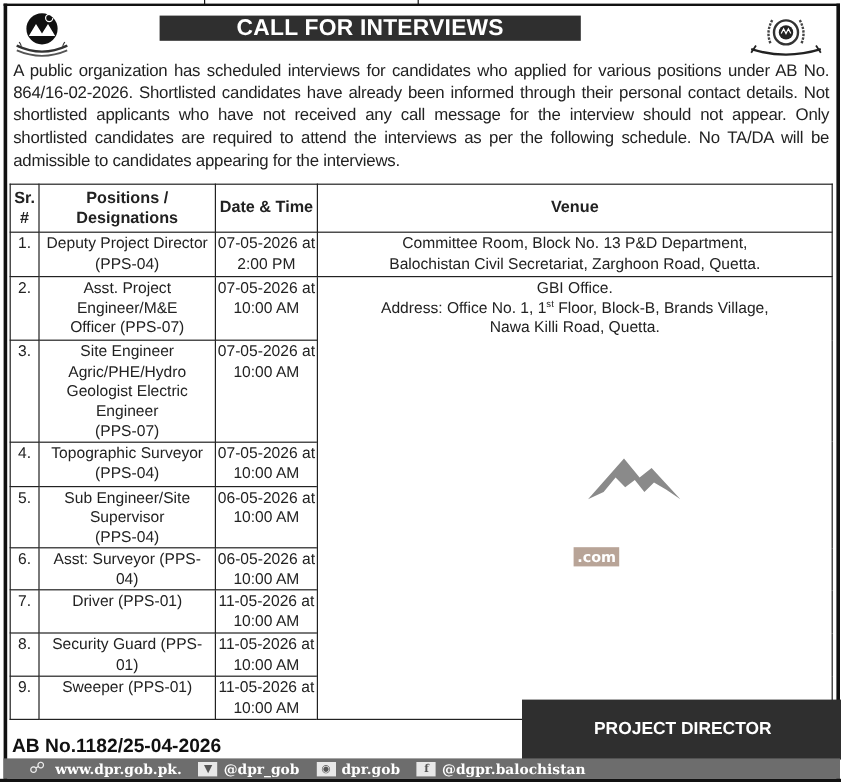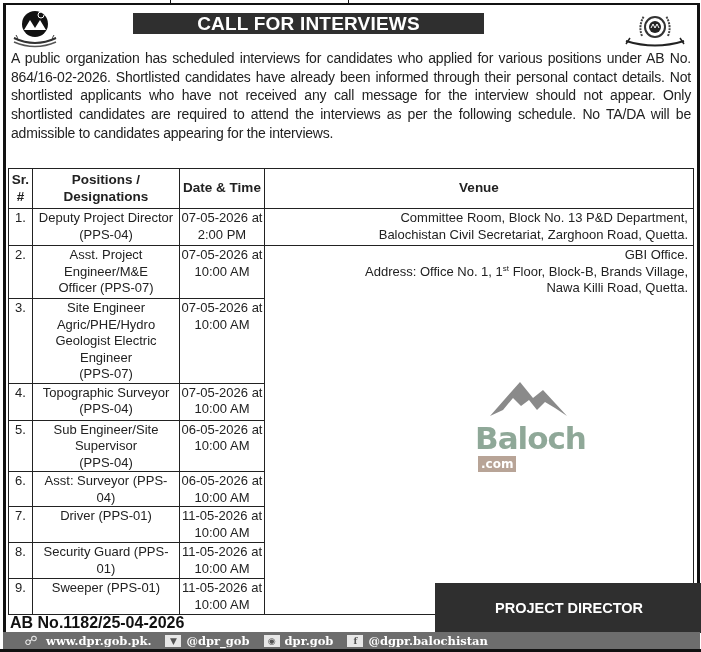--- a/index.html
+++ b/index.html
@@ -22,31 +22,31 @@
     display: flex; align-items: center; justify-content: center; letter-spacing: 0.2px;
   }
 
   .intro {
     position: absolute; left: 11px; top: 49px; width: 680px;
     font-size: 14px; line-height: 18.7px; color: #222; text-align: justify;
     letter-spacing: -0.2px;
   }
 
   table.schedule {
-    position: absolute; left: 8px; top: 168px; width: 686px;
+    position: absolute; left: 8px; top: 153px; width: 686px;
     border-collapse: collapse; font-size: 13px; color: #222;
   }
   table.schedule th, table.schedule td {
     border: 1.5px solid #222; vertical-align: top; line-height: 16.5px;
   }
   table.schedule th { font-weight: bold; vertical-align: middle; height: 40px; font-size: 13.5px; }
   table.schedule td.sr { text-align: center; width: 24px; padding-top: 1px; }
   table.schedule td.pos { text-align: center; width: 147px; padding: 1px 3px 0; }
   table.schedule td.dt { text-align: center; width: 85px; padding-top: 1px; }
-  table.schedule td.venue { text-align: right; padding: 1px 5px 0; }
+  table.schedule td.venue { text-align: center; padding: 1px 5px 0; }
   sup { font-size: 8px; vertical-align: super; line-height: 0; }
 
   .watermark { position: absolute; left: 460px; top: 378px; width: 140px; height: 130px; }
 
   .signature {
     position: absolute; left: 435px; top: 583px; width: 268px; height: 50px;
     background: #2f2f2f; color: #fff; font-weight: bold; font-size: 14.5px;
     display: flex; flex-direction: row; align-items: center; justify-content: center; line-height: 19px; gap: 33px;
   }
   .ab-number { position: absolute; left: 10px; top: 614px; font-weight: bold; font-size: 16px; color: #111; }
@@ -207,21 +207,20 @@
         <div>10:00 AM</div>
       </td>
     </tr>
   </tbody>
 </table>
 
 <div class="watermark">
   <svg width="90" height="40" viewBox="0 0 90 40" style="position:absolute;left:25px;top:0;">
     <path d="M5 38 L35 4 L48 20 L58 12 L82 38 L70 30 L60 24 L52 32 L44 22 L36 28 L28 20 L18 32 Z" fill="#8a8a8a"></path>
   </svg>
-  <div style="position:absolute;left:15px;top:42px;font-family:'DejaVu Sans',sans-serif;font-weight:bold;font-size:31px;color:#8fa898;letter-spacing:-1px;">Baloch</div>
   <div style="position:absolute;left:15px;top:78px;display:flex;align-items:flex-end;">
     <span style="background:#b8a497;color:#fff;font-family:'DejaVu Sans',sans-serif;font-weight:bold;font-size:12px;padding:1px 3px;margin-left:3px;margin-bottom:24px;">.com</span>
   </div>
 </div>
 
 <div class="signature">
   <div>PROJECT DIRECTOR</div>
 </div>
 
 <div class="ab-number">AB No.1182/25-04-2026</div>

